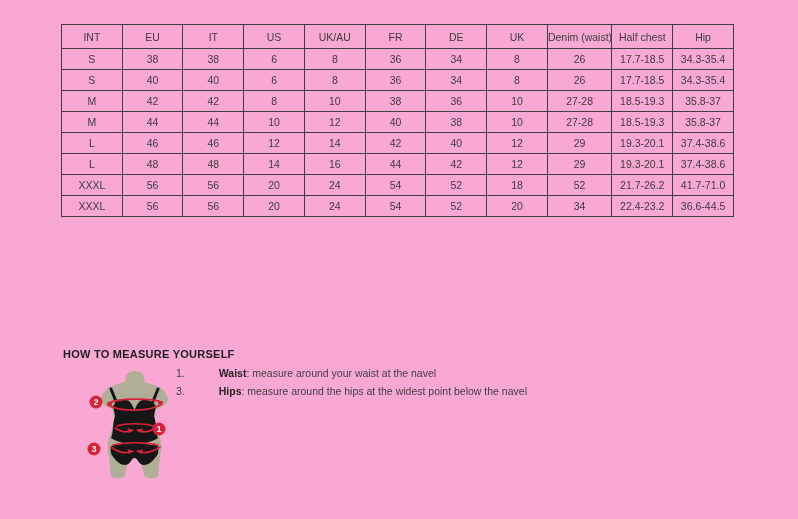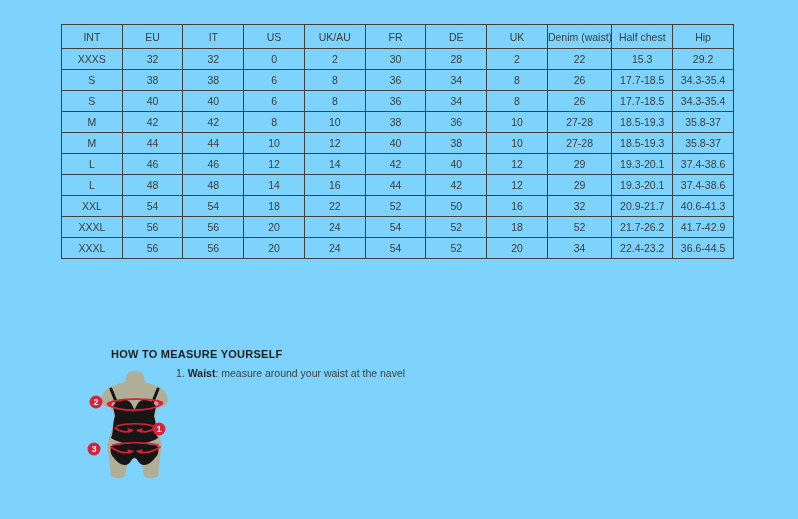--- a/index.html
+++ b/index.html
@@ -1,19 +1,19 @@
 <!DOCTYPE html>
 <html><head>
 <meta charset="utf-8">
 <style>
   * { margin:0; padding:0; box-sizing:border-box; }
   html,body { background:#ffffff; }
   body { font-family: "Liberation Sans", sans-serif; }
   .canvas {
-    position:relative; width:798px; height:519px; background:#7dd3fc;
+    position:relative; width:798px; height:519px; background:#f9a8d4;
     overflow:hidden;
   }
 
   
   table.size-table {
     position:absolute; left:61px; top:24px; width:673px;
     border-collapse:collapse; table-layout:fixed;
   }
   table.size-table th, table.size-table td {
     border:1px solid #3f3f3f;
@@ -22,30 +22,30 @@
     padding:0; height:21px;
     white-space:nowrap; overflow:hidden;
   }
   table.size-table thead th { height:24px; }
   col.c-denim { width:9.6%; }
   col.c-std   { width:9.04%; }
 
   
   .measure-heading {
     position:absolute; left:63px; top:348px;
-    font-size:11px; font-weight:800; letter-spacing:.25px; color:#1d1d1d;margin-left:48px;
+    font-size:11px; font-weight:800; letter-spacing:.25px; color:#1d1d1d;
   }
   .steps {
     position:absolute; left:176px; top:368px; width:560px;
   }
   .step {
     font-size:10.5px; color:#3f3f3f; margin-bottom:6.5px; line-height:11px;
   }
   .step .num { margin-right:3px; }
-  .step b { font-weight:700; color:#242424; }
+  .step b { font-weight:700; color:#242424;margin-left:31px; }
 
   .figure-wrap {
     position:absolute; left:80px; top:369px; width:112px; height:122px;
   }
   .figure-wrap svg { display:block; width:112px; height:122px; }
 </style>
 </head>
 <body>
 
 <div class="canvas">
@@ -74,33 +74,20 @@
           <th>FR</th>
           <th>DE</th>
           <th>UK</th>
           <th>Denim (waist)</th>
           <th>Half chest</th>
           <th>Hip</th>
         </tr>
     </thead>
     <tbody>
         <tr>
-          <td>XXXS</td>
-          <td>32</td>
-          <td>32</td>
-          <td>0</td>
-          <td>2</td>
-          <td>30</td>
-          <td>28</td>
-          <td>2</td>
-          <td>22</td>
-          <td>15.3</td>
-          <td>29.2</td>
-        </tr>
-        <tr>
           <td>S</td>
           <td>38</td>
           <td>38</td>
           <td>6</td>
           <td>8</td>
           <td>36</td>
           <td>34</td>
           <td>8</td>
           <td>26</td>
           <td>17.7-18.5</td>
@@ -163,46 +150,33 @@
           <td>48</td>
           <td>48</td>
           <td>14</td>
           <td>16</td>
           <td>44</td>
           <td>42</td>
           <td>12</td>
           <td>29</td>
           <td>19.3-20.1</td>
           <td>37.4-38.6</td>
-        </tr>
-        <tr>
-          <td>XXL</td>
-          <td>54</td>
-          <td>54</td>
-          <td>18</td>
-          <td>22</td>
-          <td>52</td>
-          <td>50</td>
-          <td>16</td>
-          <td>32</td>
-          <td>20.9-21.7</td>
-          <td>40.6-41.3</td>
         </tr>
         <tr>
           <td>XXXL</td>
           <td>56</td>
           <td>56</td>
           <td>20</td>
           <td>24</td>
           <td>54</td>
           <td>52</td>
           <td>18</td>
           <td>52</td>
           <td>21.7-26.2</td>
-          <td>41.7-42.9</td>
+          <td>41.7-71.0</td>
         </tr>
         <tr>
           <td>XXXL</td>
           <td>56</td>
           <td>56</td>
           <td>20</td>
           <td>24</td>
           <td>54</td>
           <td>52</td>
           <td>20</td>
@@ -210,20 +184,21 @@
           <td>22.4-23.2</td>
           <td>36.6-44.5</td>
         </tr>
       </tbody>
   </table>
 
   <div class="measure-heading">HOW TO MEASURE YOURSELF</div>
 
   <div class="steps">
     <div class="step"><span class="num">1.</span><b>Waist</b><span>: measure around your waist at the navel</span></div>
+    <div class="step"><span class="num">3.</span><b>Hips</b><span>: measure around the hips at the widest point below the navel</span></div>
   </div>
 
   <div class="figure-wrap">
     <svg viewBox="0 0 112 122" xmlns="http://www.w3.org/2000/svg">
       <g>
 
         <path d="M46,8 a9,6 0 0 1 18,0 l1,7 h-20 z" fill="#b1ae97"></path>
 
         <path d="M45,13
                  C37,15 29,17 25,22 C20,27 20,33 24,36 C28,39 31,38 33,42

